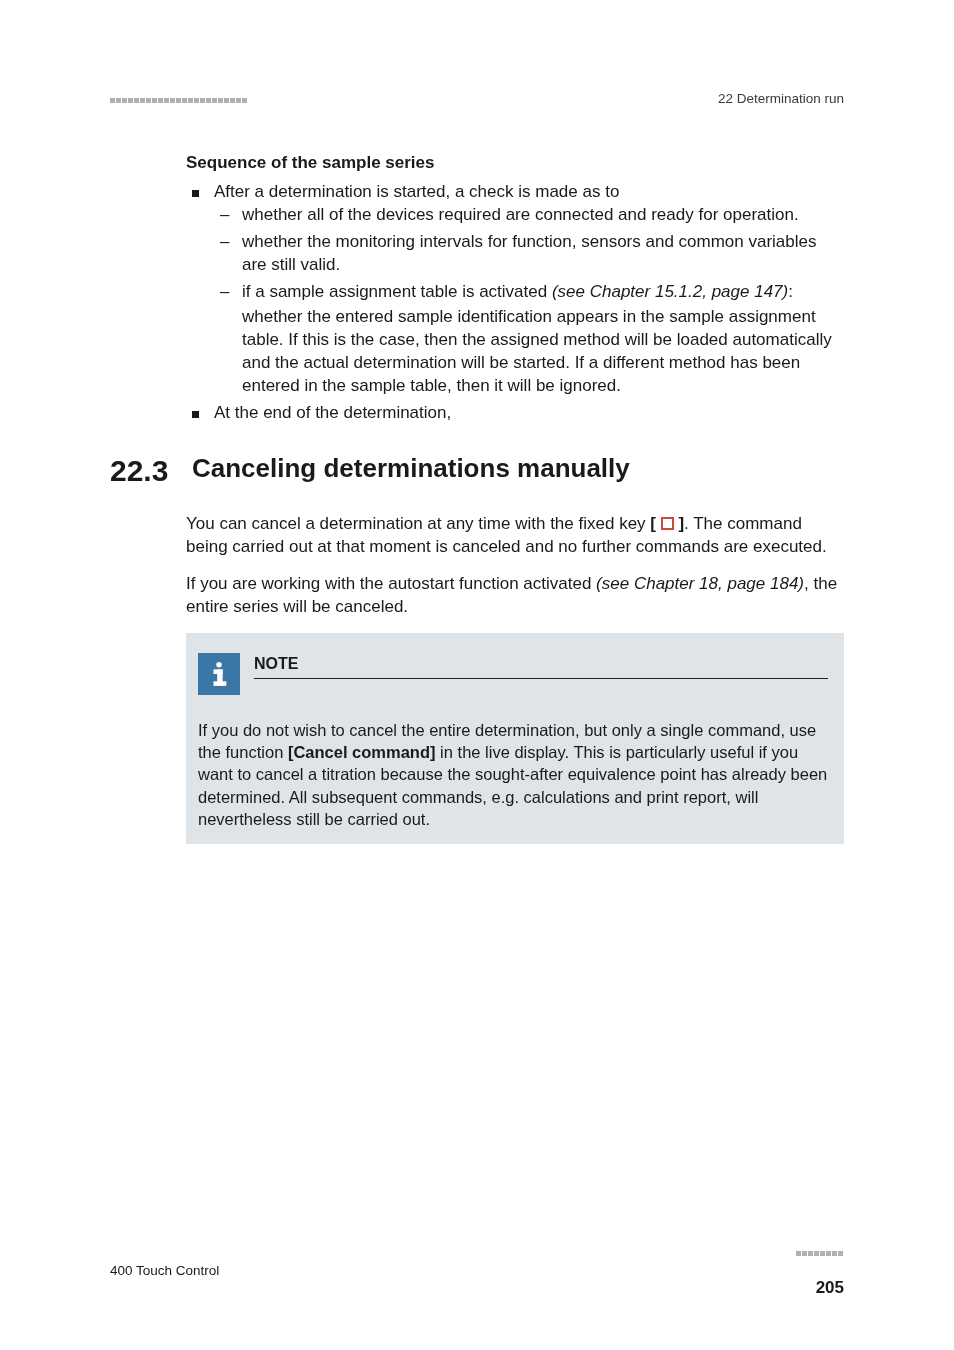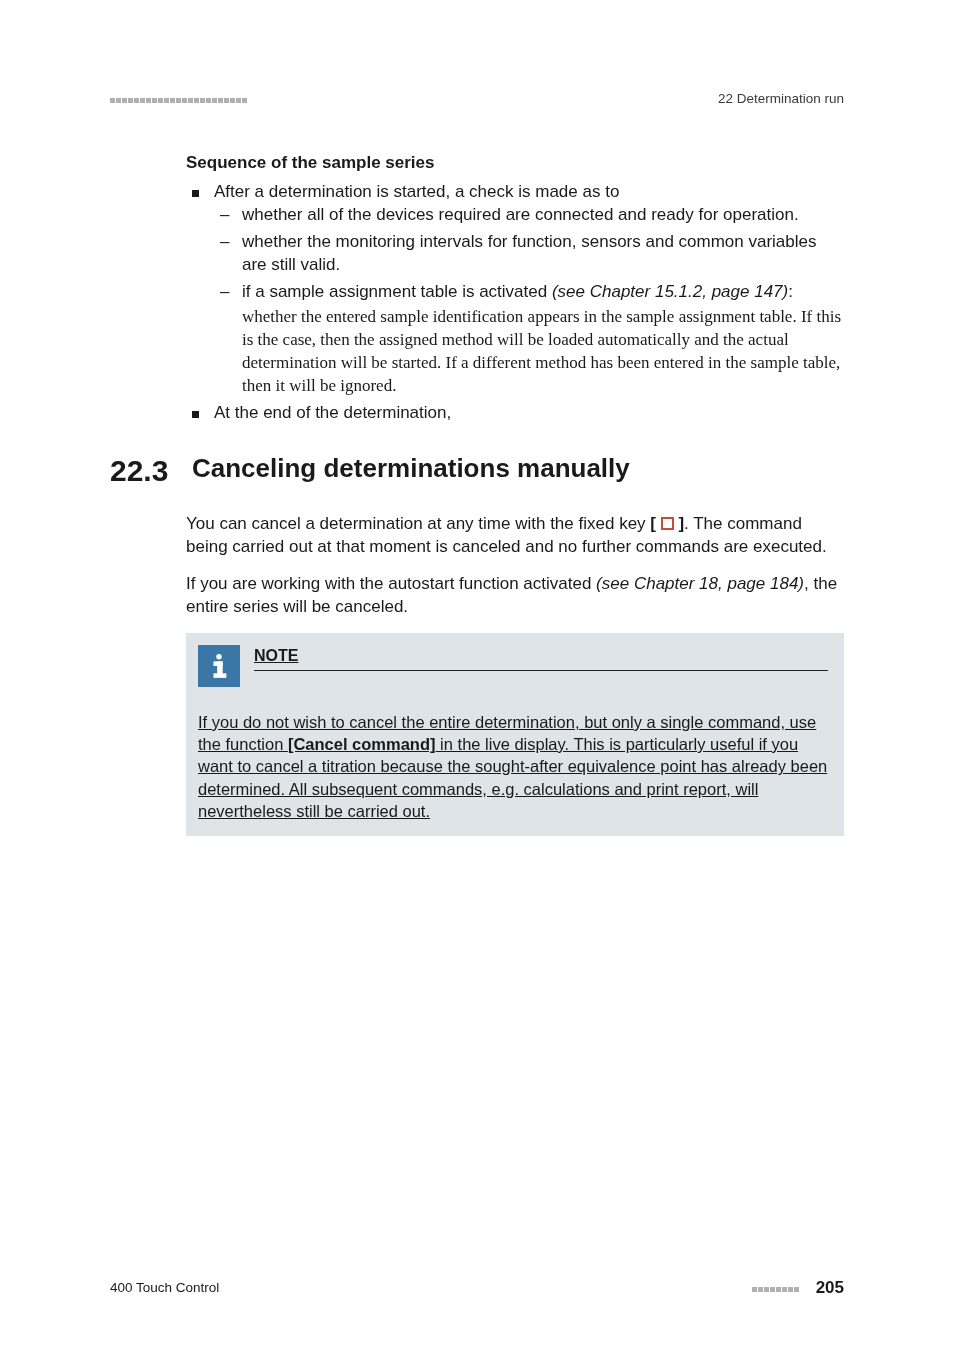--- a/index.html
+++ b/index.html
@@ -32,50 +32,49 @@
   ul.bullets { list-style:none; padding:0; margin:0 0 16px 0; }
   ul.bullets > li { position:relative; padding-left:28px; margin:0 0 4px 0; }
   ul.bullets > li::before {
     content:""; position:absolute; left:6px; top:9px; width:7px; height:7px; background:#1a1a1a;
   }
   ul.dashes { list-style:none; padding:0; margin:0; }
   ul.dashes > li { position:relative; padding-left:28px; margin:0 0 4px 0; }
   ul.dashes > li::before {
     content:"–"; position:absolute; left:6px; top:0;
   }
-  .dashes .cont { margin-top:2px;font-family:Liberation Serif, serif; }
+  .dashes .cont { margin-top:2px; }
   .italic { font-style: italic; }
   .h2row { display:flex; align-items:flex-start; margin: 26px 0 22px 0; }
   .h2num { font-size:30px; font-weight:800; width:82px; flex:0 0 82px; }
   .h2text { font-size:26px; font-weight:700; }
   .para { margin-bottom:14px; }
   .boldinline { font-weight:800; }
   .notebox {
     background:#dfe4e9;
-    padding: 12px 16px 14px 12px;
+    padding: 20px 16px 14px 12px;
     margin-top: 8px;
-    text-decoration: underline;
   }
   .notehead { display:flex; align-items:flex-start; gap:14px; margin-bottom:24px;}
   .noteicon {
     width:42px; height:42px; background:#3a77a6; display:flex; align-items:center; justify-content:center;
   }
   .noteicon svg { width:22px; height:26px; }
   .notetitle-wrap { flex:1; }
   .notetitle { font-weight:800; font-size:16px; padding-bottom:4px; border-bottom:1px solid #222; display:block; }
   .notebody { font-size:16.5px; }
   .key-icon {
     display:inline-block; width:13px; height:13px; border:2px solid #cc4a3a; vertical-align:-1px;
   }
   .footer {
     position:absolute; bottom:50px; left:110px; right:110px;
     display:flex; justify-content:space-between; align-items:center;
     font-size:13.5px;
   }
-  .footer-right { display:flex; align-items:center; gap:16px; }
+  .footer-right { display:flex; align-items:flex-end; gap:16px;flex-direction:column; }
   .footer-bars .sq { display:inline-block; width:5px; height:5px; background:#b0b0b0; margin-right:1px; }
   .page-num { font-weight:800; font-size:17px; }
 </style>
 </head>
 <body>
 
 <div class="header">
   <span class="header-left-bars"><span class="sq"></span><span class="sq"></span><span class="sq"></span><span class="sq"></span><span class="sq"></span><span class="sq"></span><span class="sq"></span><span class="sq"></span><span class="sq"></span><span class="sq"></span><span class="sq"></span><span class="sq"></span><span class="sq"></span><span class="sq"></span><span class="sq"></span><span class="sq"></span><span class="sq"></span><span class="sq"></span><span class="sq"></span><span class="sq"></span><span class="sq"></span><span class="sq"></span><span class="sq"></span></span>
   <span class="section-header">22 Determination run</span>
 </div>

